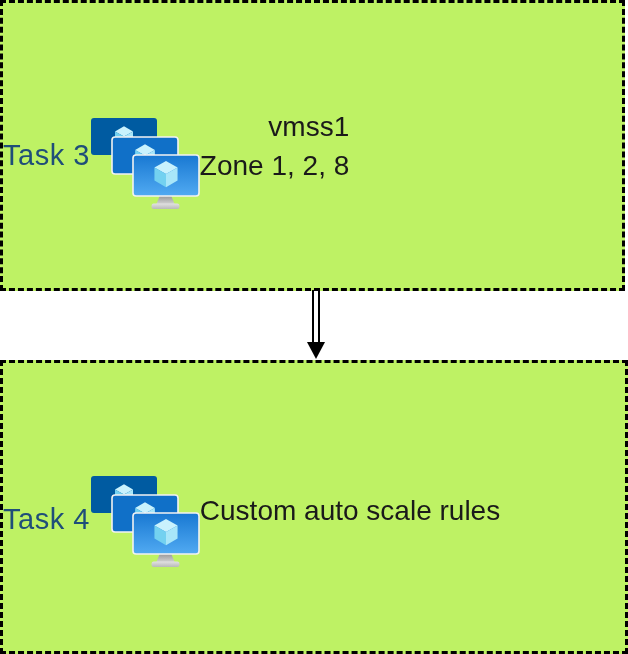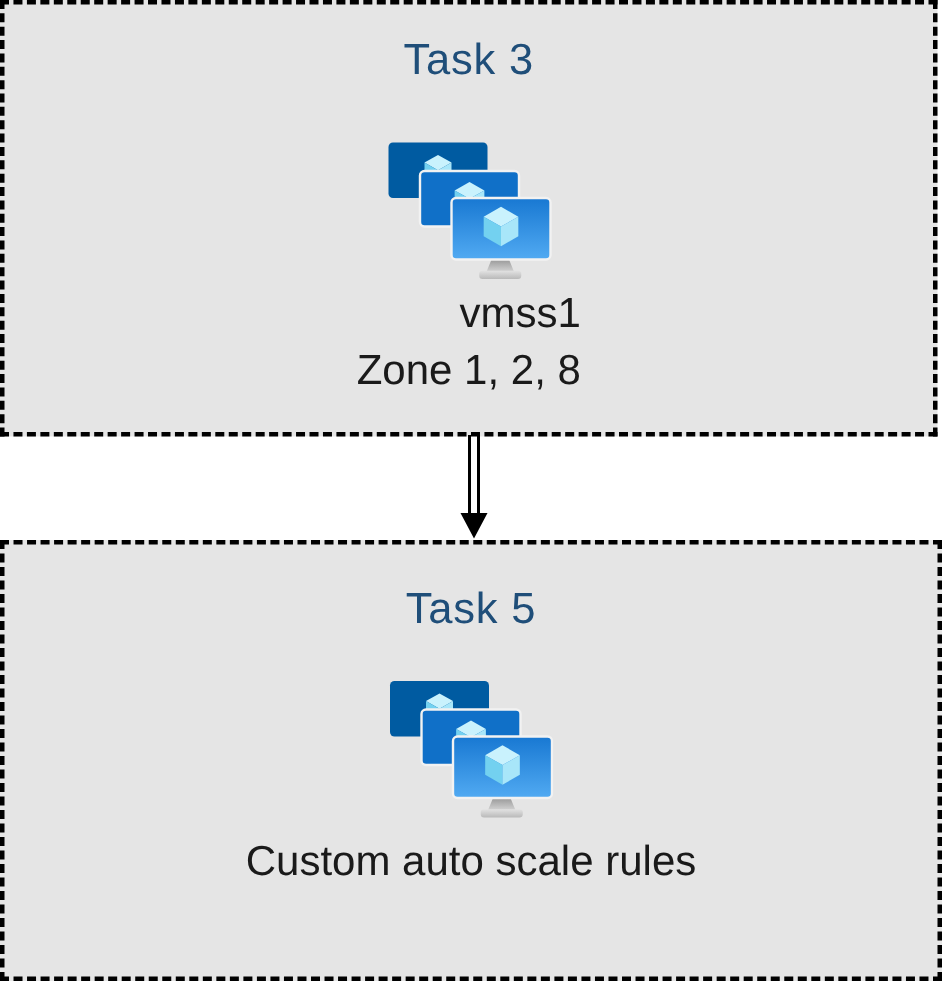--- a/index.html
+++ b/index.html
@@ -7,24 +7,24 @@
     width: 628px;
     height: 654px;
     position: relative;
     background: #ffffff;
     font-family: "Liberation Sans", sans-serif;
     overflow: hidden;
   }
   .task-box {
     position: absolute;
     box-sizing: border-box;
-    background: #e5e5e5;
+    background: #bef264;
     border: 3px dashed #000000;
     display: flex;
-    flex-direction: column;
+    flex-direction: row;
     align-items: center;
   }
   #task3-box { left: 0; top: 0;   width: 625px; height: 291px; }
   #task4-box { left: 0; top: 360px; width: 628px; height: 294px; }
   .task-title {
     color: #1F4E79;
     font-size: 29px;
     line-height: 1.25;
     letter-spacing: 0.5px;
   }
@@ -94,20 +94,20 @@
   </div>
 </div>
 
 <svg id="connector-arrow" width="26" height="70" viewBox="0 0 26 70" aria-hidden="true">
   <line x1="10" y1="0" x2="10" y2="54" stroke="#000000" stroke-width="2"></line>
   <line x1="16" y1="0" x2="16" y2="54" stroke="#000000" stroke-width="2"></line>
   <polygon points="4,52 22,52 13,69" fill="#000000"></polygon>
 </svg>
 
 <div class="task-box" id="task4-box">
-  <div class="task-title">Task 5</div>
+  <div class="task-title">Task 4</div>
   <svg class="vmss-icon" width="110" height="94" viewBox="0 0 110 94" aria-hidden="true">
     <use href="#vmss"></use>
   </svg>
   <div class="caption-block">
     <div class="caption">Custom auto scale rules</div>
   </div>
 </div>
 
 </body></html>

